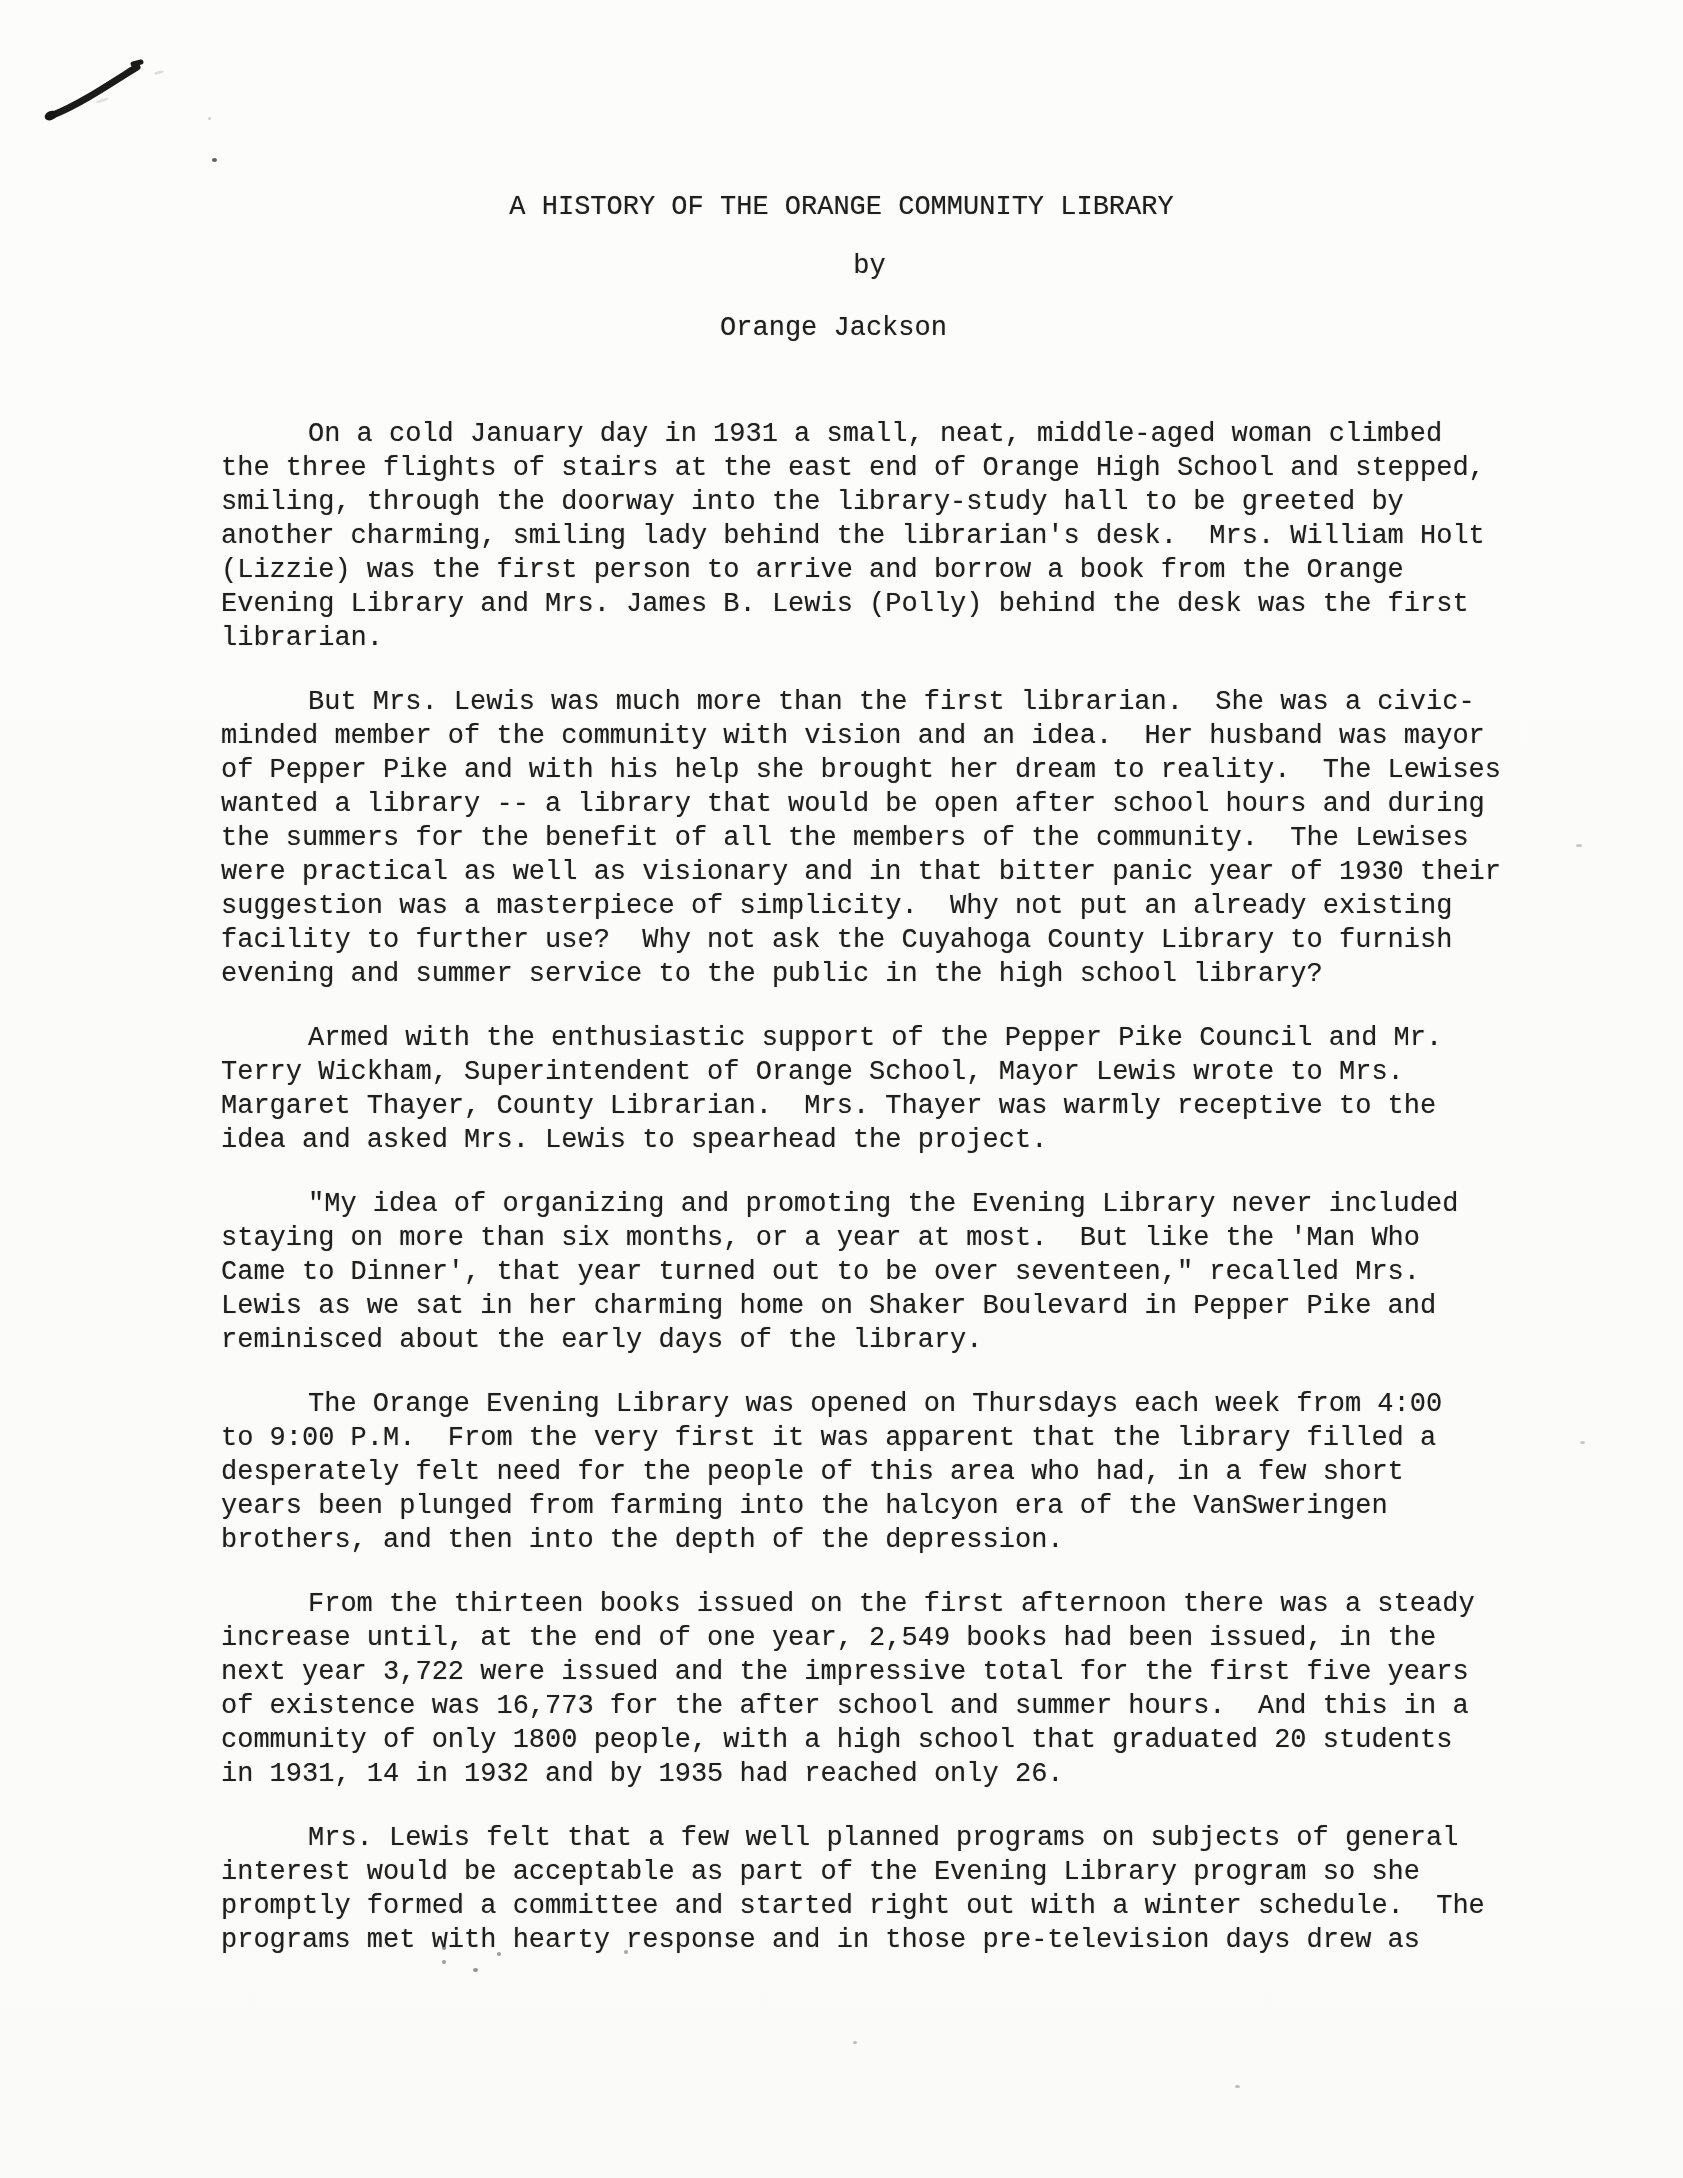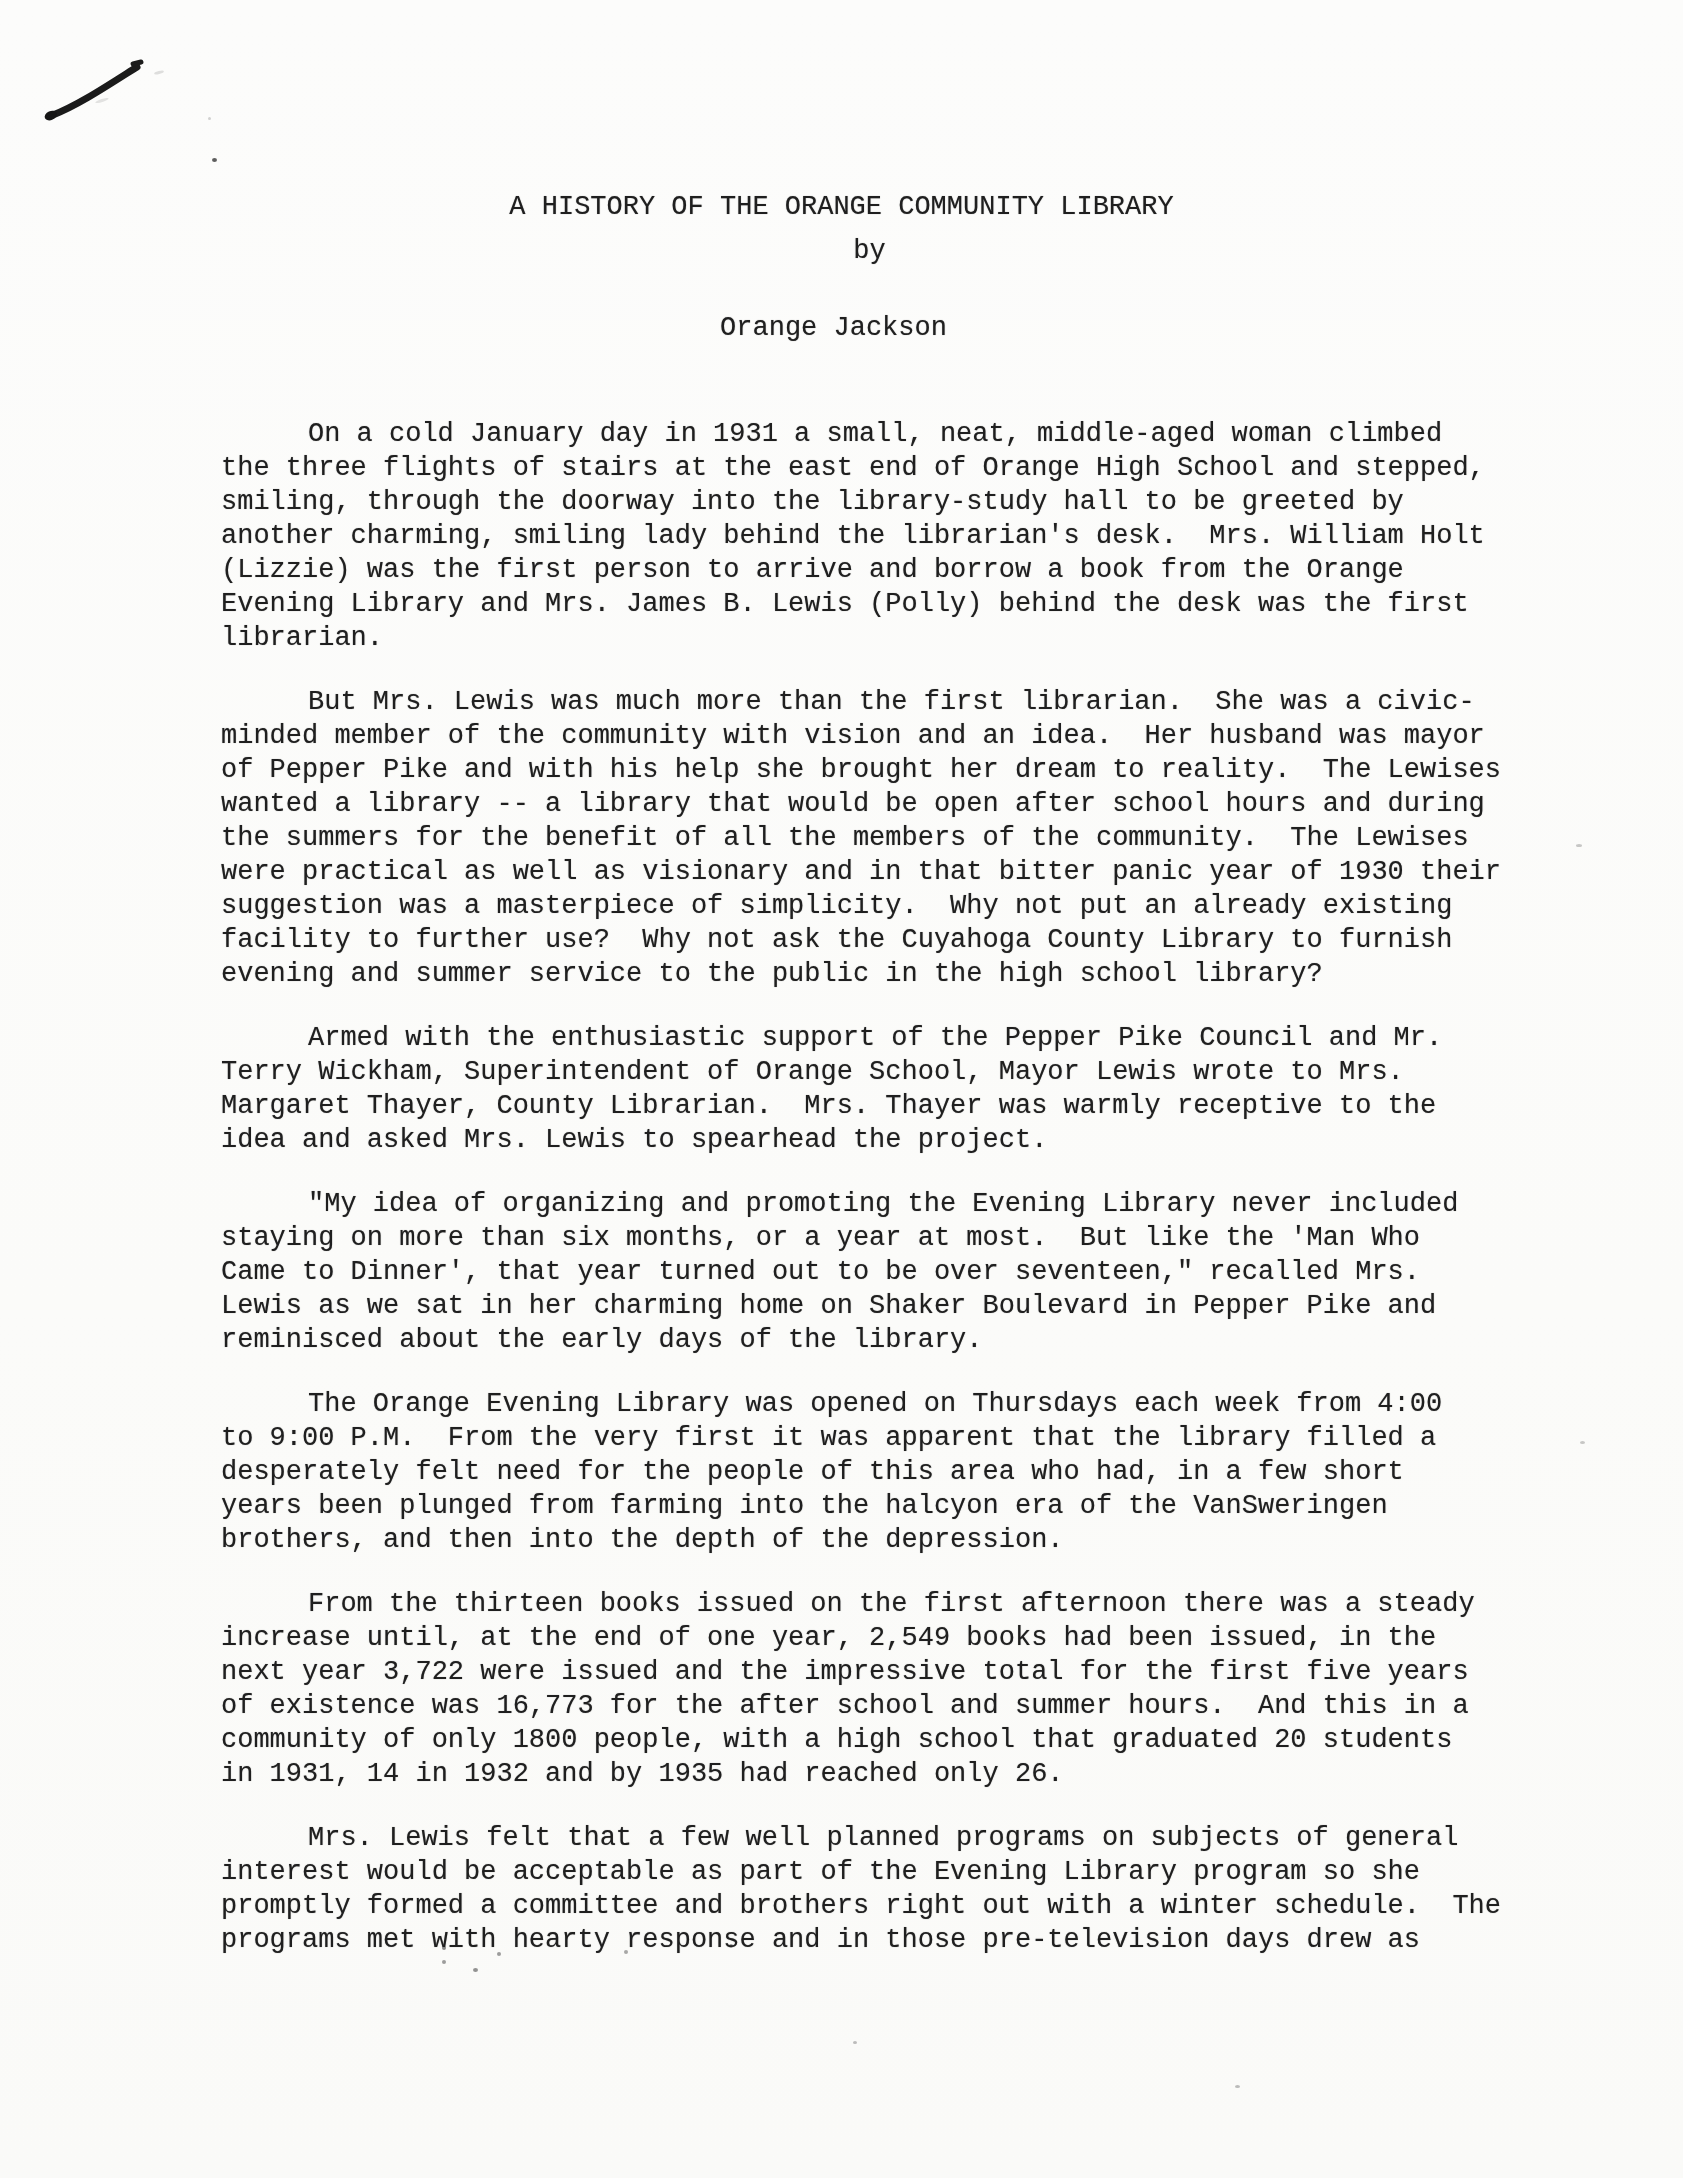--- a/index.html
+++ b/index.html
@@ -18,21 +18,21 @@
     letter-spacing:0px;
     text-shadow:0 0 1px rgba(25,25,25,0.45);
     white-space:pre-wrap;
   }
   .heading-block{position:absolute;top:190px;left:0;width:1683px;height:168px;}
   .doc-title{
     position:absolute;top:0;left:50%;transform:translateX(-50%);
     white-space:nowrap;
   }
   .doc-by{
-    position:absolute;top:44px;left:50%;transform:translateX(-50%);
+    position:absolute;top:59px;left:50%;transform:translateX(-50%);
     margin-left:28px;
   }
   .doc-author{
     position:absolute;top:121px;left:50%;transform:translateX(-50%);
     margin-left:-8px;white-space:nowrap;
   }
   .body-block{
     position:absolute;top:417px;left:221px;width:1346px;
   }
   .para{
@@ -124,18 +124,18 @@
 years been plunged from farming into the halcyon era of the VanSweringen
 brothers, and then into the depth of the depression.</div>
     <div class="type para">From the thirteen books issued on the first afternoon there was a steady
 increase until, at the end of one year, 2,549 books had been issued, in the
 next year 3,722 were issued and the impressive total for the first five years
 of existence was 16,773 for the after school and summer hours.  And this in a
 community of only 1800 people, with a high school that graduated 20 students
 in 1931, 14 in 1932 and by 1935 had reached only 26.</div>
     <div class="type para">Mrs. Lewis felt that a few well planned programs on subjects of general
 interest would be acceptable as part of the Evening Library program so she
-promptly formed a committee and brothers right out with a winter schedule.  The
+promptly formed a committee and started right out with a winter schedule.  The
 programs met with hearty response and in those pre-television days drew as</div>
   </div>
 
 </div>
 
 
 </body></html>

